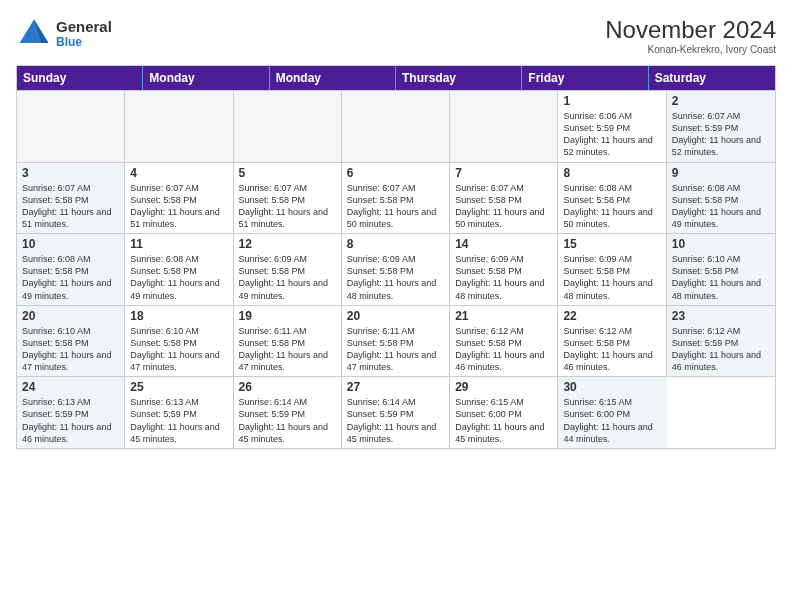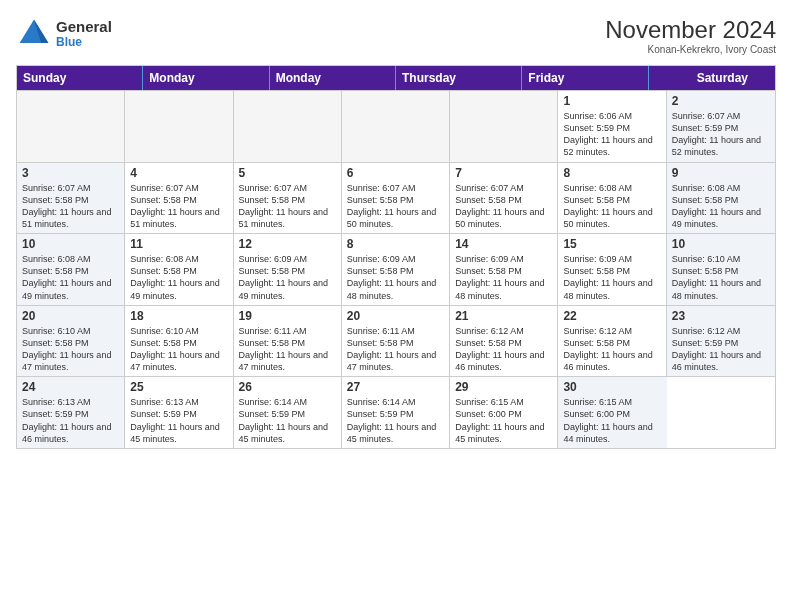--- a/index.html
+++ b/index.html
@@ -71,21 +71,21 @@
       background: #4c1d95;
     }
     .cal-header-cell {
       color: #fff;
       font-size: 12px;
       font-weight: bold;
       padding: 5px 6px;
       border-right: 1px solid #5599dd;
       text-align: left;
     }
-    .cal-header-cell:last-child { border-right: none; margin-left: 42px; }
+    .cal-header-cell:last-child { border-right: none; }
     .cal-body {
       flex: 1;
       display: flex;
       flex-direction: column;
     }
     .cal-row {
       flex: 1;
       display: grid;
       grid-template-columns: repeat(7, 1fr);
       border-top: 1px solid #ccc;

